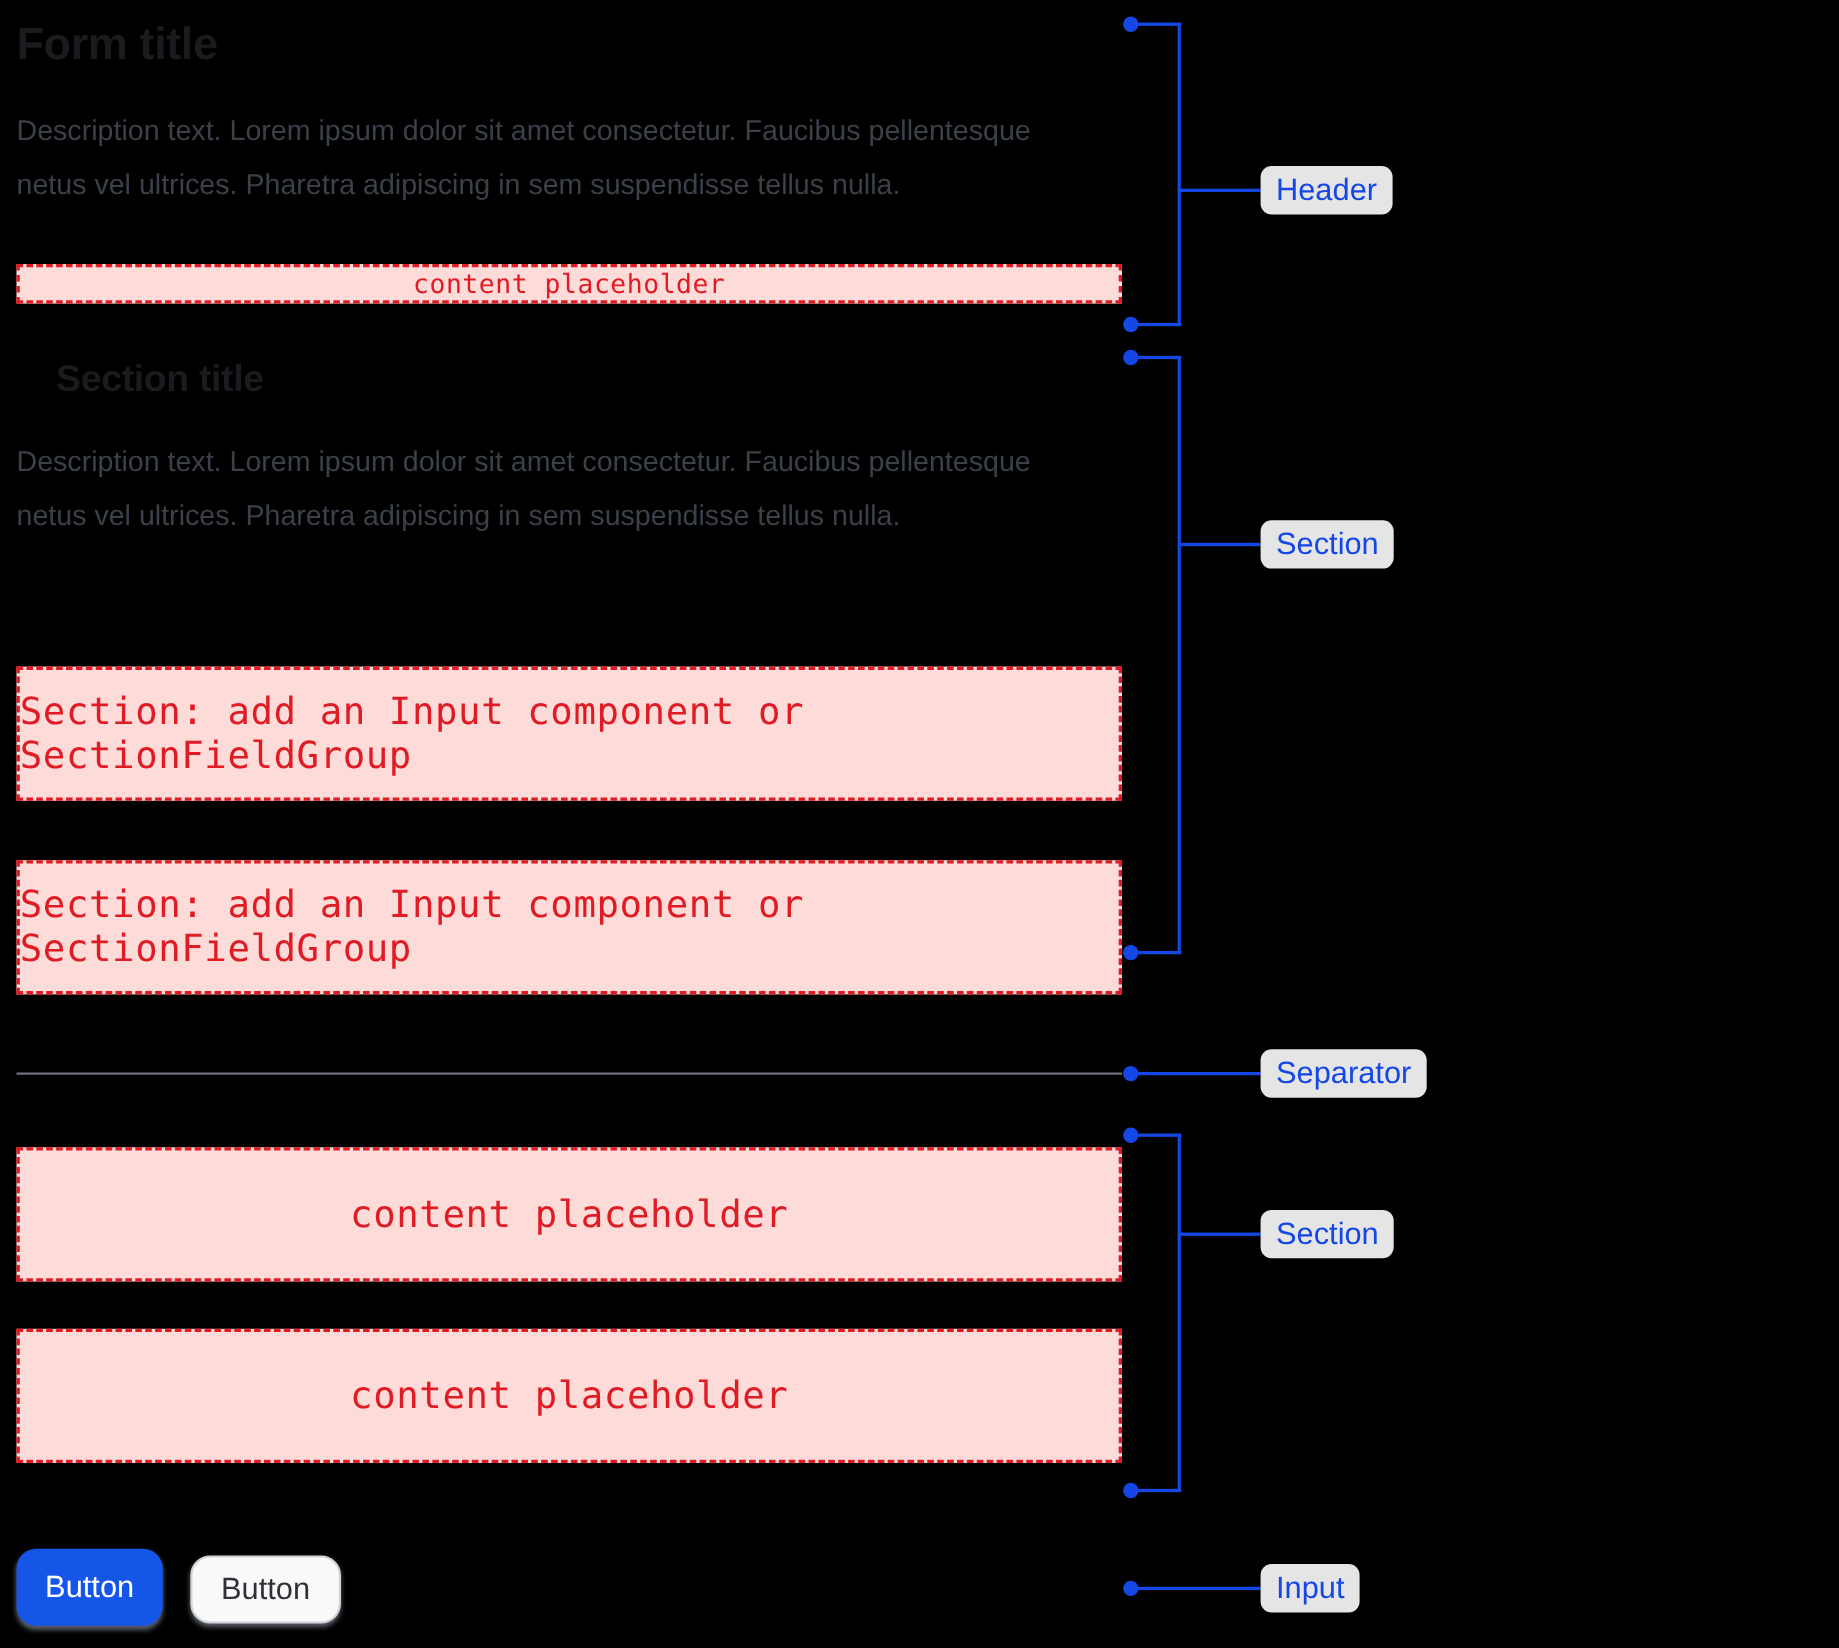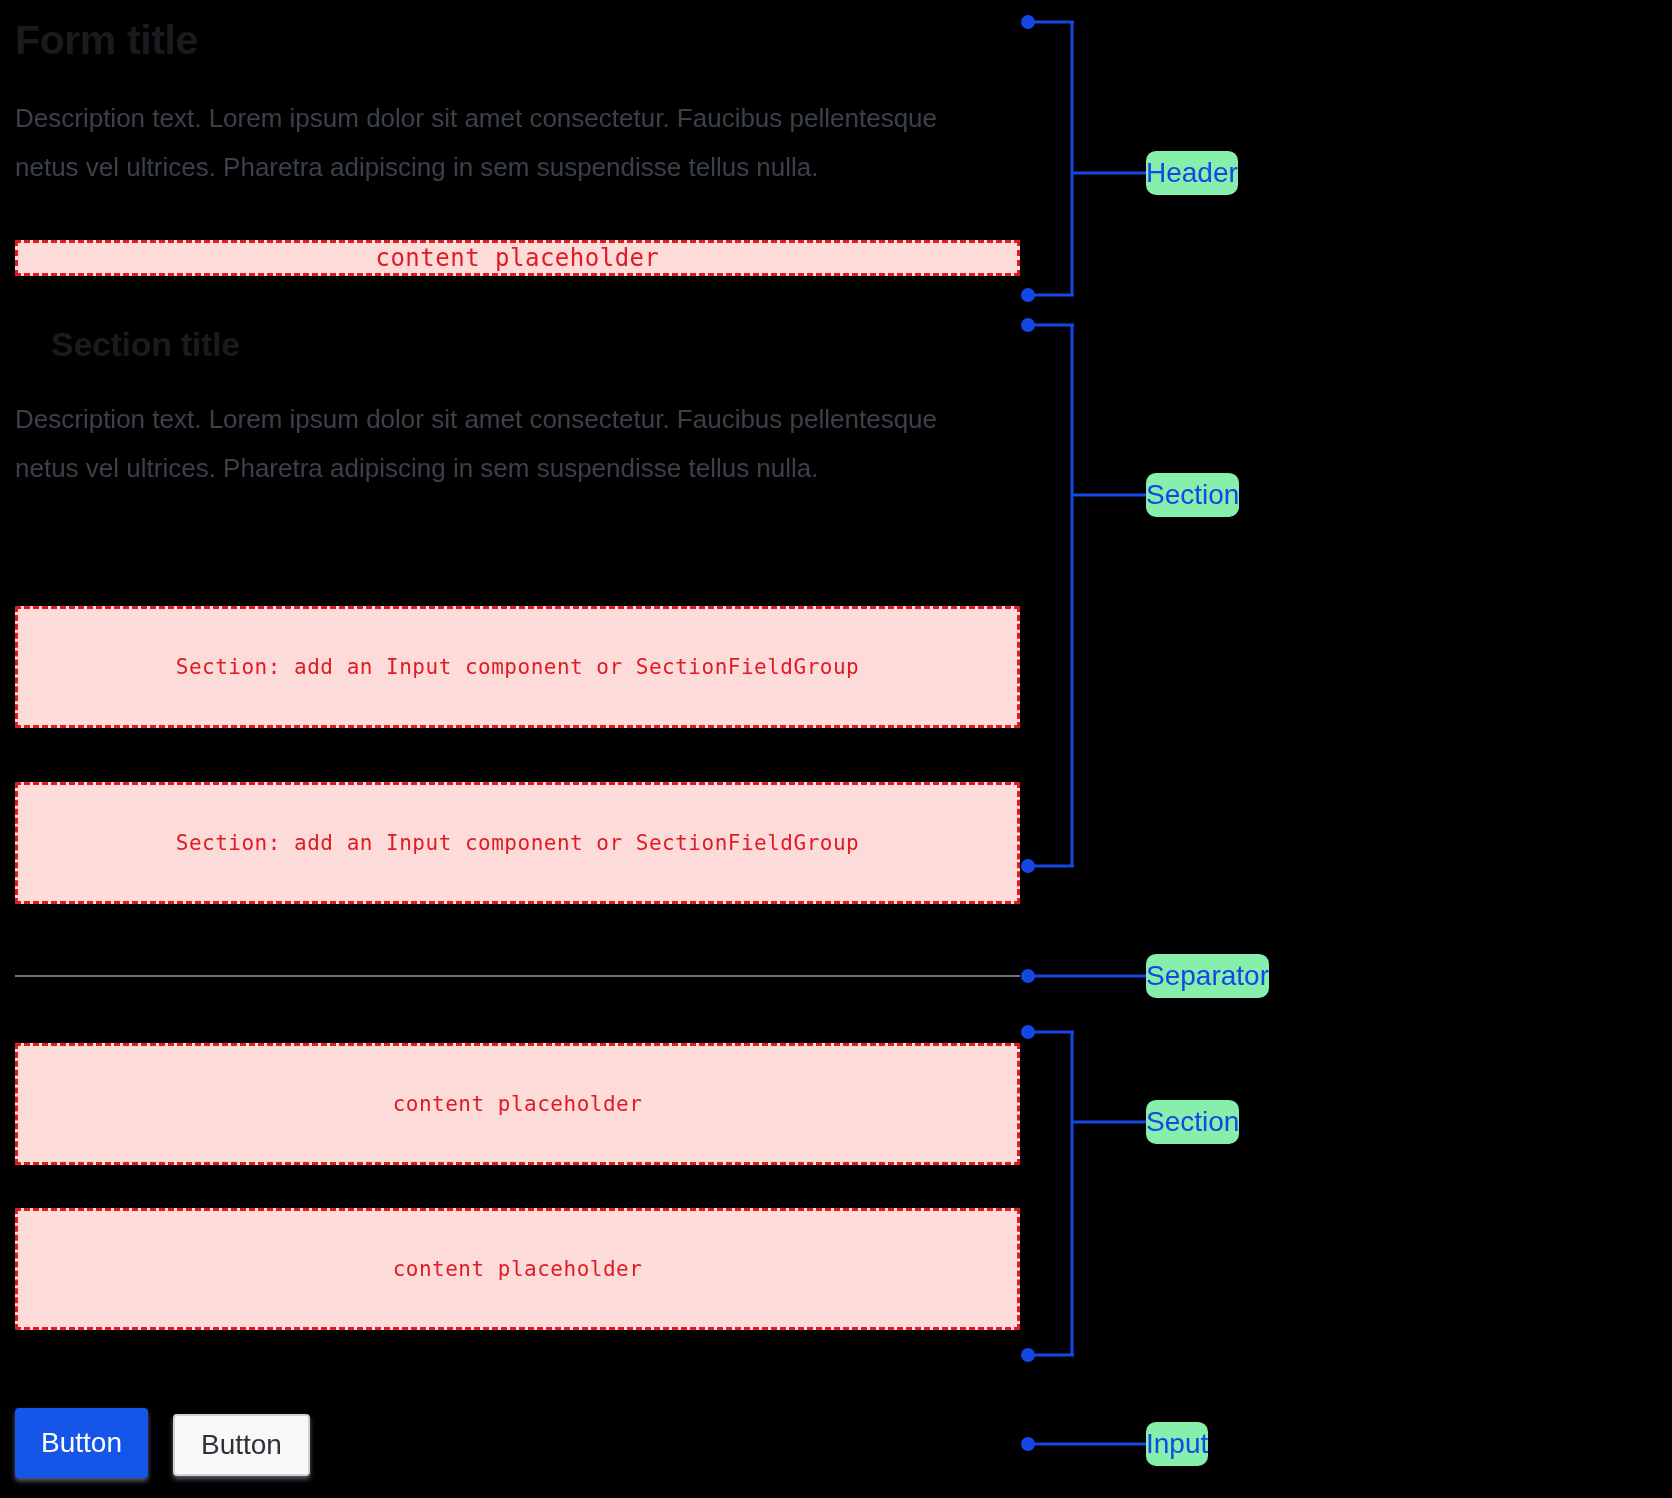--- a/index.html
+++ b/index.html
@@ -71,21 +71,21 @@
     position: absolute;
     left: 15px;
     box-sizing: border-box;
     background: #fcdbd9;
     border: 3px dashed #e01b24;
     display: flex;
     align-items: center;
     justify-content: center;
     color: #e01b24;
     font-family: "DejaVu Sans Mono", "Liberation Mono", monospace;
-    font-size: 21px;
+    font-size: 34px;
     letter-spacing: 0.5px;
   }
   .ph-head    { top: 240px;  width: 1005px; height: 36px;  font-size: 24px; }
   .ph-sec-a   { top: 606px;  width: 1005px; height: 122px; }
   .ph-sec-b   { top: 782px;  width: 1005px; height: 122px; }
   .ph-bot-a   { top: 1043px; width: 1005px; height: 122px; }
   .ph-bot-b   { top: 1208px; width: 1005px; height: 122px; }
 
   
   .separator {
@@ -103,21 +103,21 @@
     left: 15px;
     top: 1408px;
     display: flex;
     align-items: center;
     gap: 25px;
   }
   .btn {
     box-sizing: border-box;
     font-family: "Liberation Sans", sans-serif;
     font-size: 28px;
-    border-radius: 4px;
+    border-radius: 18px;
     cursor: pointer;
     display: inline-flex;
     align-items: center;
     justify-content: center;
   }
   .btn-primary {
     background: #1556e8;
     color: #ffffff;
     border: none;
     padding: 0 26px;
@@ -157,25 +157,25 @@
     transform: translateY(-50%);
   }
   .vline {
     position: absolute;
     width: 3px;
     background: #1447e6;
     transform: translateX(-50%);
   }
   .anno-label {
     position: absolute;
-    background: #86efac;
+    background: #e5e5e5;
     color: #1447e6;
     font-size: 28px;
     border-radius: 10px;
-    padding: 6px 0;
+    padding: 6px 14px;
     transform: translateY(-50%);
     white-space: nowrap;
     line-height: 1.15;
   }
 </style>
 </head>
 <body>
 
 <div class="stage">
 

